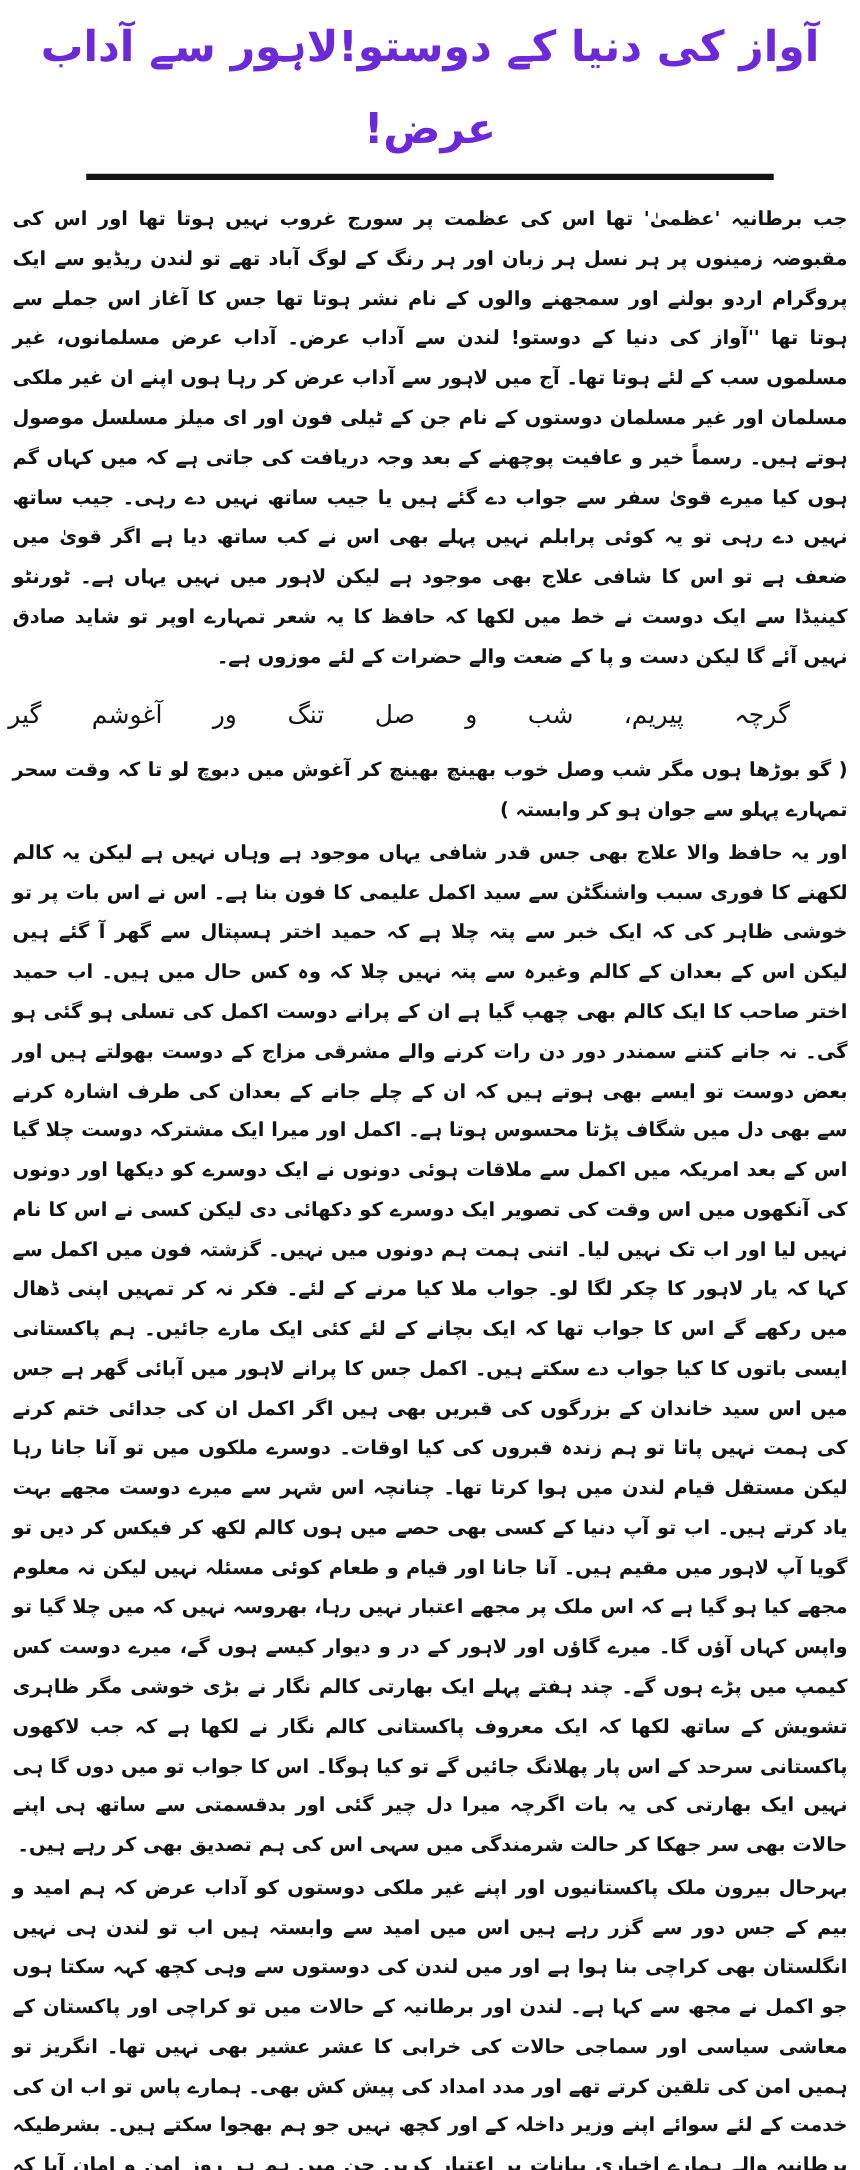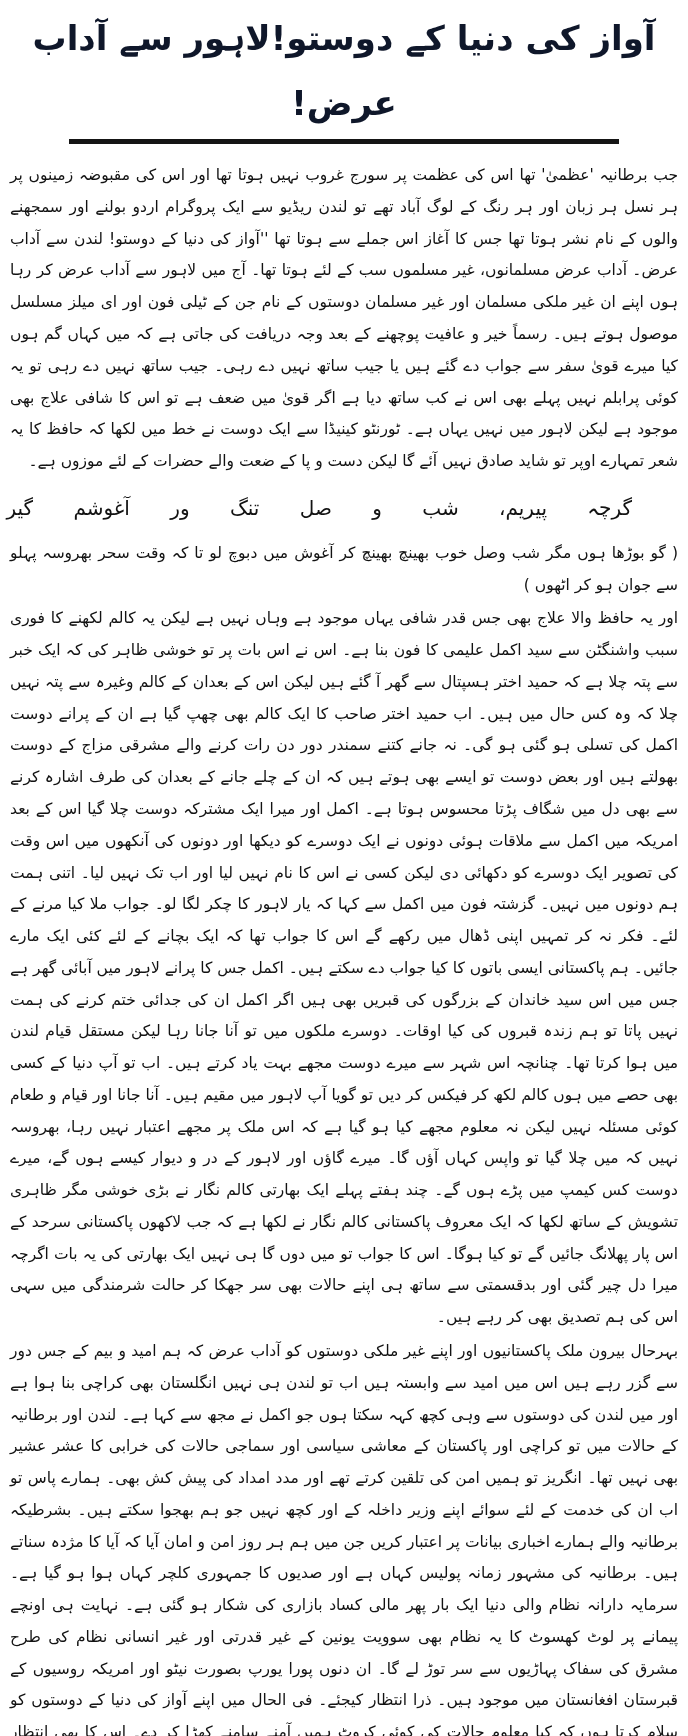--- a/index.html
+++ b/index.html
@@ -17,38 +17,39 @@
     font-family: "DejaVu Sans", sans-serif;
     color: #111111;
   }
   .headline {
     direction: rtl;
     text-align: center;
     font-family: "DejaVu Sans", sans-serif;
     font-weight: 700;
     font-size: 34px;
     line-height: 1.9;
-    color: #0f172a;
+    color: #6d28d9;
     margin: 2px 2px 0 2px;
   }
   .headline-rule {
     width: 550px;
     height: 5px;
     background: #151515;
     margin: 4px auto 16px auto;
   }
   .article-body {
     direction: rtl;
     text-align: justify;
     font-size: 15.5px;
     line-height: 2.05;
     color: #121212;
   }
   .para {
     margin: 0 0 2px 0;
+    font-weight: bold;
   }
   .poetry-block {
     text-align: left;
     margin: 6px 46px 6px 46px;
     line-height: 2.4;
     font-size: 20px;
   }
   .poetry-line {
     word-spacing: 1.7em;
     white-space: nowrap;
@@ -67,21 +68,21 @@
   <div class="headline-rule"></div>
 
   <div class="article-body">
 
     <p class="para">جب برطانیہ 'عظمیٰ' تھا اس کی عظمت پر سورج غروب نہیں ہوتا تھا اور اس کی مقبوضہ زمینوں پر ہر نسل ہر زبان اور ہر رنگ کے لوگ آباد تھے تو لندن ریڈیو سے ایک پروگرام اردو بولنے اور سمجھنے والوں کے نام نشر ہوتا تھا جس کا آغاز اس جملے سے ہوتا تھا ''آواز کی دنیا کے دوستو! لندن سے آداب عرض۔ آداب عرض مسلمانوں، غیر مسلموں سب کے لئے ہوتا تھا۔ آج میں لاہور سے آداب عرض کر رہا ہوں اپنے ان غیر ملکی مسلمان اور غیر مسلمان دوستوں کے نام جن کے ٹیلی فون اور ای میلز مسلسل موصول ہوتے ہیں۔ رسماً خیر و عافیت پوچھنے کے بعد وجہ دریافت کی جاتی ہے کہ میں کہاں گم ہوں کیا میرے قویٰ سفر سے جواب دے گئے ہیں یا جیب ساتھ نہیں دے رہی۔ جیب ساتھ نہیں دے رہی تو یہ کوئی پرابلم نہیں پہلے بھی اس نے کب ساتھ دیا ہے اگر قویٰ میں ضعف ہے تو اس کا شافی علاج بھی موجود ہے لیکن لاہور میں نہیں یہاں ہے۔ ٹورنٹو کینیڈا سے ایک دوست نے خط میں لکھا کہ حافظ کا یہ شعر تمہارے اوپر تو شاید صادق نہیں آئے گا لیکن دست و پا کے ضعت والے حضرات کے لئے موزوں ہے۔</p>
 
     <div class="poetry-block">
       <div class="poetry-line">گرچہ پیریم، شب و صل تنگ ور آغوشم گیر</div>
     </div>
 
-    <p class="para translation-line">( گو بوڑھا ہوں مگر شب وصل خوب بھینچ بھینچ کر آغوش میں دبوچ لو تا کہ وقت سحر بھروسہ پہلو سے جوان ہو کر اٹھوں )</p>
+    <p class="para translation-line">( گو بوڑھا ہوں مگر شب وصل خوب بھینچ بھینچ کر آغوش میں دبوچ لو تا کہ وقت سحر تمہارے پہلو سے جوان ہو کر وابستہ )</p>
 
     <p class="para">اور یہ حافظ والا علاج بھی جس قدر شافی یہاں موجود ہے وہاں نہیں ہے لیکن یہ کالم لکھنے کا فوری سبب واشنگٹن سے سید اکمل علیمی کا فون بنا ہے۔ اس نے اس بات پر تو خوشی ظاہر کی کہ ایک خبر سے پتہ چلا ہے کہ حمید اختر ہسپتال سے گھر آ گئے ہیں لیکن اس کے بعدان کے کالم وغیرہ سے پتہ نہیں چلا کہ وہ کس حال میں ہیں۔ اب حمید اختر صاحب کا ایک کالم بھی چھپ گیا ہے ان کے پرانے دوست اکمل کی تسلی ہو گئی ہو گی۔ نہ جانے کتنے سمندر دور دن رات کرنے والے مشرقی مزاج کے دوست بھولتے ہیں اور بعض دوست تو ایسے بھی ہوتے ہیں کہ ان کے چلے جانے کے بعدان کی طرف اشارہ کرنے سے بھی دل میں شگاف پڑتا محسوس ہوتا ہے۔ اکمل اور میرا ایک مشترکہ دوست چلا گیا اس کے بعد امریکہ میں اکمل سے ملاقات ہوئی دونوں نے ایک دوسرے کو دیکھا اور دونوں کی آنکھوں میں اس وقت کی تصویر ایک دوسرے کو دکھائی دی لیکن کسی نے اس کا نام نہیں لیا اور اب تک نہیں لیا۔ اتنی ہمت ہم دونوں میں نہیں۔ گزشتہ فون میں اکمل سے کہا کہ یار لاہور کا چکر لگا لو۔ جواب ملا کیا مرنے کے لئے۔ فکر نہ کر تمہیں اپنی ڈھال میں رکھے گے اس کا جواب تھا کہ ایک بچانے کے لئے کئی ایک مارے جائیں۔ ہم پاکستانی ایسی باتوں کا کیا جواب دے سکتے ہیں۔ اکمل جس کا پرانے لاہور میں آبائی گھر ہے جس میں اس سید خاندان کے بزرگوں کی قبریں بھی ہیں اگر اکمل ان کی جدائی ختم کرنے کی ہمت نہیں پاتا تو ہم زندہ قبروں کی کیا اوقات۔ دوسرے ملکوں میں تو آنا جانا رہا لیکن مستقل قیام لندن میں ہوا کرتا تھا۔ چنانچہ اس شہر سے میرے دوست مجھے بہت یاد کرتے ہیں۔ اب تو آپ دنیا کے کسی بھی حصے میں ہوں کالم لکھ کر فیکس کر دیں تو گویا آپ لاہور میں مقیم ہیں۔ آنا جانا اور قیام و طعام کوئی مسئلہ نہیں لیکن نہ معلوم مجھے کیا ہو گیا ہے کہ اس ملک پر مجھے اعتبار نہیں رہا، بھروسہ نہیں کہ میں چلا گیا تو واپس کہاں آؤں گا۔ میرے گاؤں اور لاہور کے در و دیوار کیسے ہوں گے، میرے دوست کس کیمپ میں پڑے ہوں گے۔ چند ہفتے پہلے ایک بھارتی کالم نگار نے بڑی خوشی مگر ظاہری تشویش کے ساتھ لکھا کہ ایک معروف پاکستانی کالم نگار نے لکھا ہے کہ جب لاکھوں پاکستانی سرحد کے اس پار پھلانگ جائیں گے تو کیا ہوگا۔ اس کا جواب تو میں دوں گا ہی نہیں ایک بھارتی کی یہ بات اگرچہ میرا دل چیر گئی اور بدقسمتی سے ساتھ ہی اپنے حالات بھی سر جھکا کر حالت شرمندگی میں سہی اس کی ہم تصدیق بھی کر رہے ہیں۔</p>
 
     <p class="para">بہرحال بیرون ملک پاکستانیوں اور اپنے غیر ملکی دوستوں کو آداب عرض کہ ہم امید و بیم کے جس دور سے گزر رہے ہیں اس میں امید سے وابستہ ہیں اب تو لندن ہی نہیں انگلستان بھی کراچی بنا ہوا ہے اور میں لندن کی دوستوں سے وہی کچھ کہہ سکتا ہوں جو اکمل نے مجھ سے کہا ہے۔ لندن اور برطانیہ کے حالات میں تو کراچی اور پاکستان کے معاشی سیاسی اور سماجی حالات کی خرابی کا عشر عشیر بھی نہیں تھا۔ انگریز تو ہمیں امن کی تلقین کرتے تھے اور مدد امداد کی پیش کش بھی۔ ہمارے پاس تو اب ان کی خدمت کے لئے سوائے اپنے وزیر داخلہ کے اور کچھ نہیں جو ہم بھجوا سکتے ہیں۔ بشرطیکہ برطانیہ والے ہمارے اخباری بیانات پر اعتبار کریں جن میں ہم ہر روز امن و امان آیا کہ آیا کا مژدہ سناتے ہیں۔ برطانیہ کی مشہور زمانہ پولیس کہاں ہے اور صدیوں کا جمہوری کلچر کہاں ہوا ہو گیا ہے۔ سرمایہ دارانہ نظام والی دنیا ایک بار پھر مالی کساد بازاری کی شکار ہو گئی ہے۔ نہایت ہی اونچے پیمانے پر لوٹ کھسوٹ کا یہ نظام بھی سوویت یونین کے غیر قدرتی اور غیر انسانی نظام کی طرح مشرق کی سفاک پہاڑیوں سے سر توڑ لے گا۔ ان دنوں پورا یورپ بصورت نیٹو اور امریکہ روسیوں کے قبرستان افغانستان میں موجود ہیں۔ ذرا انتظار کیجئے۔ فی الحال میں اپنے آواز کی دنیا کے دوستوں کو سلام کرتا ہوں کہ کیا معلوم حالات کی کوئی کروٹ ہمیں آمنے سامنے کھڑا کر دے۔ اس کا بھی انتظار کیجئے میں بھی آپ کے لئے بہت اداس ہوں۔ کہا جاتا ہے دنیا ایک گاؤں بن گئی ہے فاصلوں کی تنابیں کھینچ گئی ہیں مگر کون سا گاؤں؟</p>
 
   </div>
 
 </div>
 
 </body></html>

